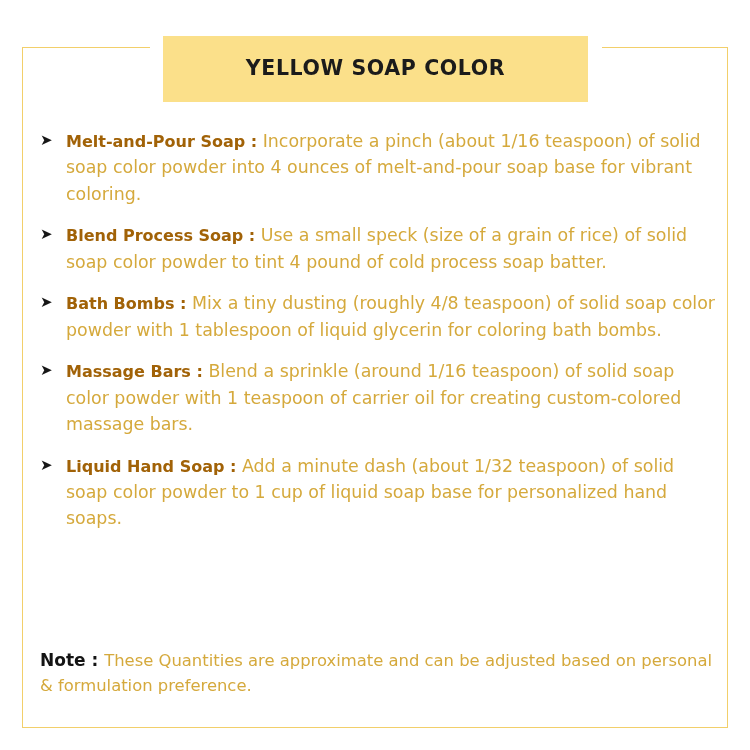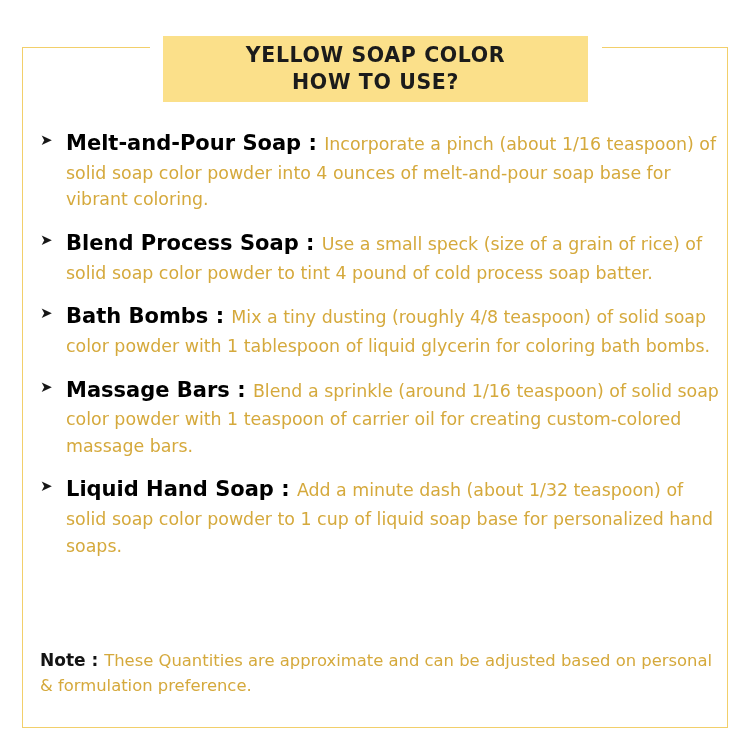--- a/index.html
+++ b/index.html
@@ -90,23 +90,23 @@
     padding-top: 1px;
   }
   .item-text {
     flex: 1 1 auto;
     font-size: 17.4px;
     line-height: 1.52;
     color: #d5a93c;
     font-family: "DejaVu Sans", sans-serif;
   }
   .item-label {
-    color: #000000;
+    color: #a16207;
     font-weight: bold;
-    font-size: 21px;
+    font-size: 16px;
   }
 
   .note {
     position: absolute;
     left: 40px;
     top: 648px;
     width: 680px;
     text-align: left;
     z-index: 4;
     font-size: 16.4px;
@@ -122,21 +122,20 @@
 </head>
 <body>
 
 <div class="page">
 
   <div class="frame"></div>
   <div class="frame-mask"></div>
 
   <div class="title-banner">
     <div class="title-line">YELLOW SOAP COLOR</div>
-    <div class="title-line">HOW TO USE?</div>
   </div>
 
   <div class="content">
 
     <div class="item">
       <span class="bullet">➤</span>
       <span class="item-text"><span class="item-label">Melt-and-Pour Soap : </span><span>Incorporate a pinch (about 1/16 teaspoon) of solid soap color powder into 4 ounces of melt-and-pour soap base for vibrant coloring.</span></span>
     </div>
 
     <div class="item">

